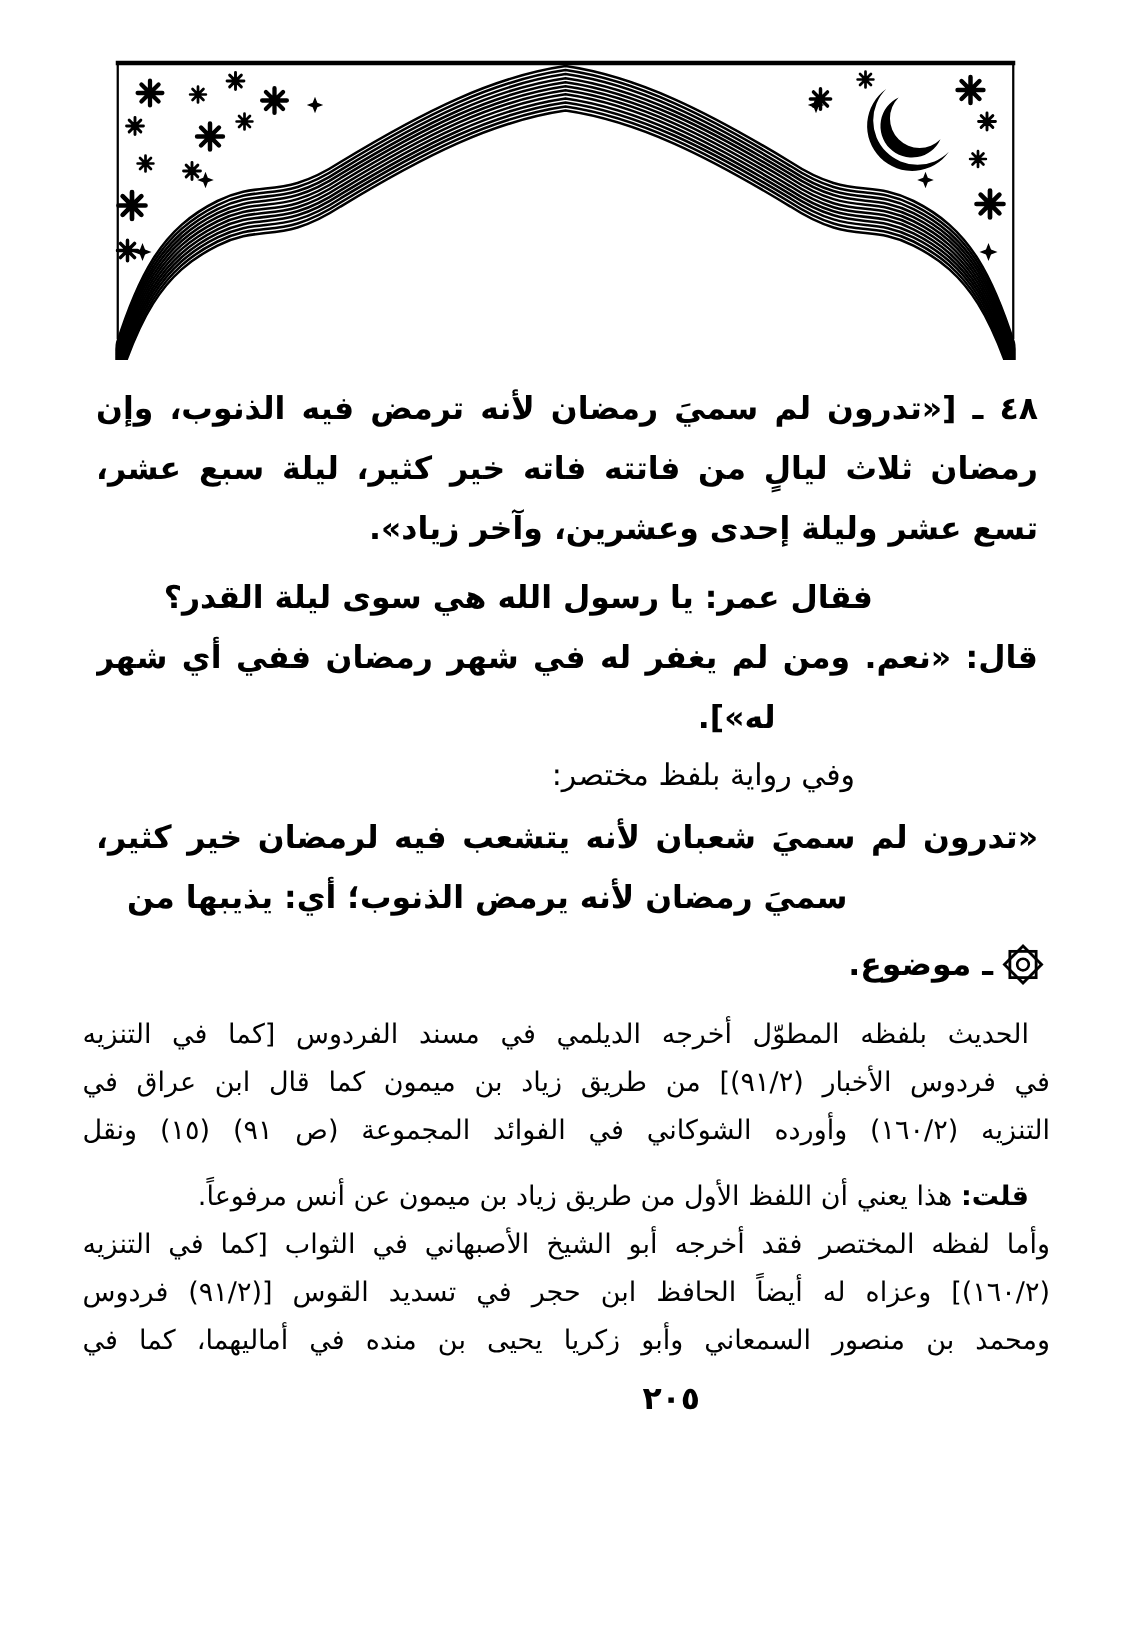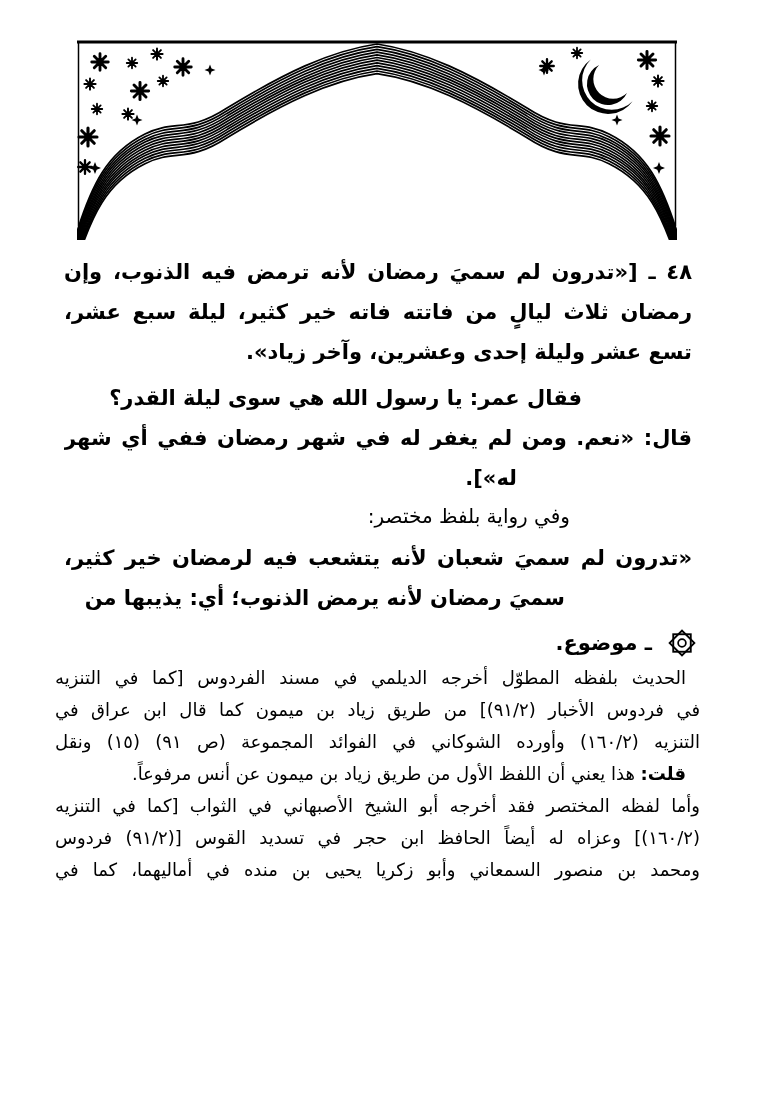--- a/index.html
+++ b/index.html
@@ -19,25 +19,25 @@
   .b-block{padding:0 13px 0 14px;font-weight:bold;font-size:21px;}
   .b-line{height:40px;line-height:40px;overflow:hidden;}
   .c-block{padding:0 5px;font-size:18px;}
   .c-line{height:32px;line-height:32px;overflow:hidden;}
   .just{text-align:justify;text-align-last:justify;}
   .start{text-align:right;}
   .ind-q{padding-right:110px;}      
   .ind-ans{padding-right:175px;}    
   .ind-intro{padding-right:130px;font-weight:normal;font-size:20px;height:36px;line-height:36px;}
   .ind-var2{padding-right:127px;}
-  .ind-first{padding-right:14px;}
+  .ind-first{padding-right:14px;margin-top:12px;}
   .mt6{margin-top:6px;} .mt4{margin-top:4px;}
   .verdict-row{
     margin-top:6px;height:38px;display:flex;align-items:center;
-    justify-content:flex-start;gap:15px;padding-right:8px;
+    justify-content:flex-start;gap:5px;padding-right:8px;
     font-weight:bold;font-size:21px;
   }
   .verdict-row svg{flex:0 0 auto;}
   .pageno{
     margin-top:8px;text-align:center;font-weight:bold;font-size:21px;height:28px;line-height:28px;
   }
   .pageno span{position:relative;left:70px;}
 </style>
 </head>
 <body>
@@ -152,15 +152,18 @@
     <div class="c-block">
       <div class="c-line start ind-first"><b>قلت:</b><span> هذا يعني أن اللفظ الأول من طريق زياد بن ميمون عن أنس مرفوعاً.</span></div>
     </div>
 
     <div class="c-block">
       <div class="c-line just">وأما لفظه المختصر فقد أخرجه أبو الشيخ الأصبهاني في الثواب [كما في التنزيه</div>
       <div class="c-line just">(١٦٠/٢)] وعزاه له أيضاً الحافظ ابن حجر في تسديد القوس [(٩١/٢) فردوس</div>
       <div class="c-line just">ومحمد بن منصور السمعاني وأبو زكريا يحيى بن منده في أماليهما، كما في</div>
     </div>
 
+    <div class="pageno">
+      <span>٢٠٥</span>
+    </div>
 
   </div>
 </div>
 
 </body></html>

